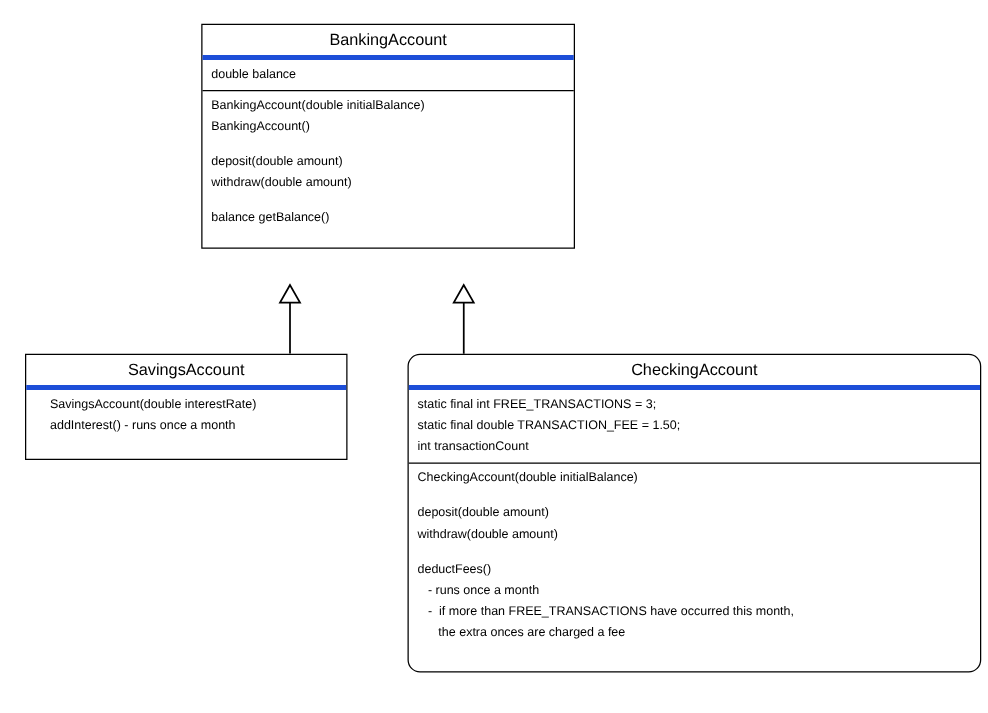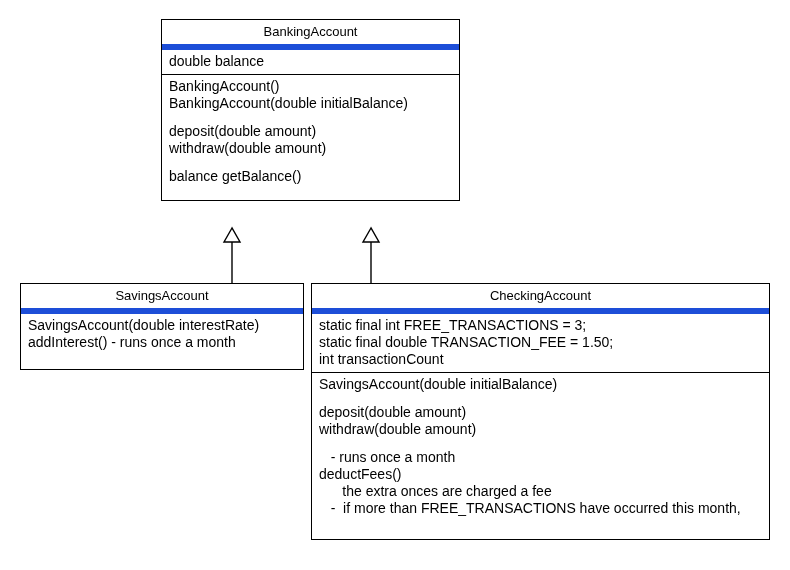--- a/index.html
+++ b/index.html
@@ -28,59 +28,59 @@
     border: 1px solid #000000;
     background: #ffffff;
   }
 
   .uml-title {
     box-sizing: border-box;
     text-align: center;
     font-size: 13px;
     line-height: 15px;
     padding: 4px 6px 5px 6px;
-    border-bottom: 6px solid #1d4ed8;
+    border-bottom: 4px solid #1d4ed8;
     white-space: nowrap;
   }
 
   .uml-section {
     box-sizing: border-box;
     padding: 3px 6px 4px 7px;
     font-size: 12.5px;
     line-height: 17px;
   }
   .uml-section.bordered {
     border-bottom: 1px solid #000000;
   }
 
   .uml-line {
     white-space: pre;
-    font-size: 14px;
+    font-size: 10px;
     line-height: 17px;
     min-height: 17px;
   }
   .uml-line.blank {
     height: 11px;
     min-height: 11px;
     line-height: 11px;
   }
 
   
   #connectors {
     position: absolute;
     left: 0; top: 0;
     width: 790px;
     height: 570px;
     pointer-events: none;
   }
 
   
   #box-banking   { left: 161px; top: 19px;  width: 299px; }
-  #box-savings   { left: 20px;  top: 283px; width: 284px; }
-  #box-checking  { left: 311px; top: 283px; width: 459px; }
+  #box-savings   { left: 20px;  top: 283px; width: 258px; }
+  #box-checking  { left: 326px; top: 283px; width: 459px; border-radius: 10px; }
 
   #box-banking .uml-section-attrs { min-height: 20px; }
 </style>
 </head>
 <body>
 
 <div id="canvas">
 
   <svg id="connectors" viewBox="0 0 790 570" width="790" height="570">
 
@@ -94,52 +94,52 @@
       <polygon points="371,228 363,242 379,242" fill="#ffffff" stroke="#000000" stroke-width="1.4"></polygon>
     </g>
   </svg>
 
   <div class="uml-class" id="box-banking">
     <div class="uml-title">BankingAccount</div>
     <div class="uml-section uml-section-attrs bordered">
       <div class="uml-line">double balance</div>
     </div>
     <div class="uml-section">
+      <div class="uml-line">BankingAccount(double initialBalance)</div>
       <div class="uml-line">BankingAccount()</div>
-      <div class="uml-line">BankingAccount(double initialBalance)</div>
       <div class="uml-line blank"></div>
       <div class="uml-line">deposit(double amount)</div>
       <div class="uml-line">withdraw(double amount)</div>
       <div class="uml-line blank"></div>
       <div class="uml-line">balance getBalance()</div>
       <div class="uml-line blank"></div>
     </div>
   </div>
 
   <div class="uml-class" id="box-savings">
     <div class="uml-title">SavingsAccount</div>
-    <div class="uml-section" style="padding-bottom:18px;">
+    <div class="uml-section" style="padding-bottom:18px;margin-left:12px;">
       <div class="uml-line">SavingsAccount(double interestRate)</div>
       <div class="uml-line">addInterest() - runs once a month</div>
     </div>
   </div>
 
   <div class="uml-class" id="box-checking">
     <div class="uml-title">CheckingAccount</div>
     <div class="uml-section bordered">
       <div class="uml-line">static final int FREE_TRANSACTIONS = 3;</div>
       <div class="uml-line">static final double TRANSACTION_FEE = 1.50;</div>
       <div class="uml-line">int transactionCount</div>
     </div>
     <div class="uml-section" style="padding-bottom:22px;">
-      <div class="uml-line">SavingsAccount(double initialBalance)</div>
+      <div class="uml-line">CheckingAccount(double initialBalance)</div>
       <div class="uml-line blank"></div>
       <div class="uml-line">deposit(double amount)</div>
       <div class="uml-line">withdraw(double amount)</div>
       <div class="uml-line blank"></div>
+      <div class="uml-line">deductFees()</div>
       <div class="uml-line">   - runs once a month</div>
-      <div class="uml-line">deductFees()</div>
+      <div class="uml-line">   -  if more than FREE_TRANSACTIONS have occurred this month,</div>
       <div class="uml-line">      the extra onces are charged a fee</div>
-      <div class="uml-line">   -  if more than FREE_TRANSACTIONS have occurred this month,</div>
     </div>
   </div>
 
 </div>
 
 </body></html>

